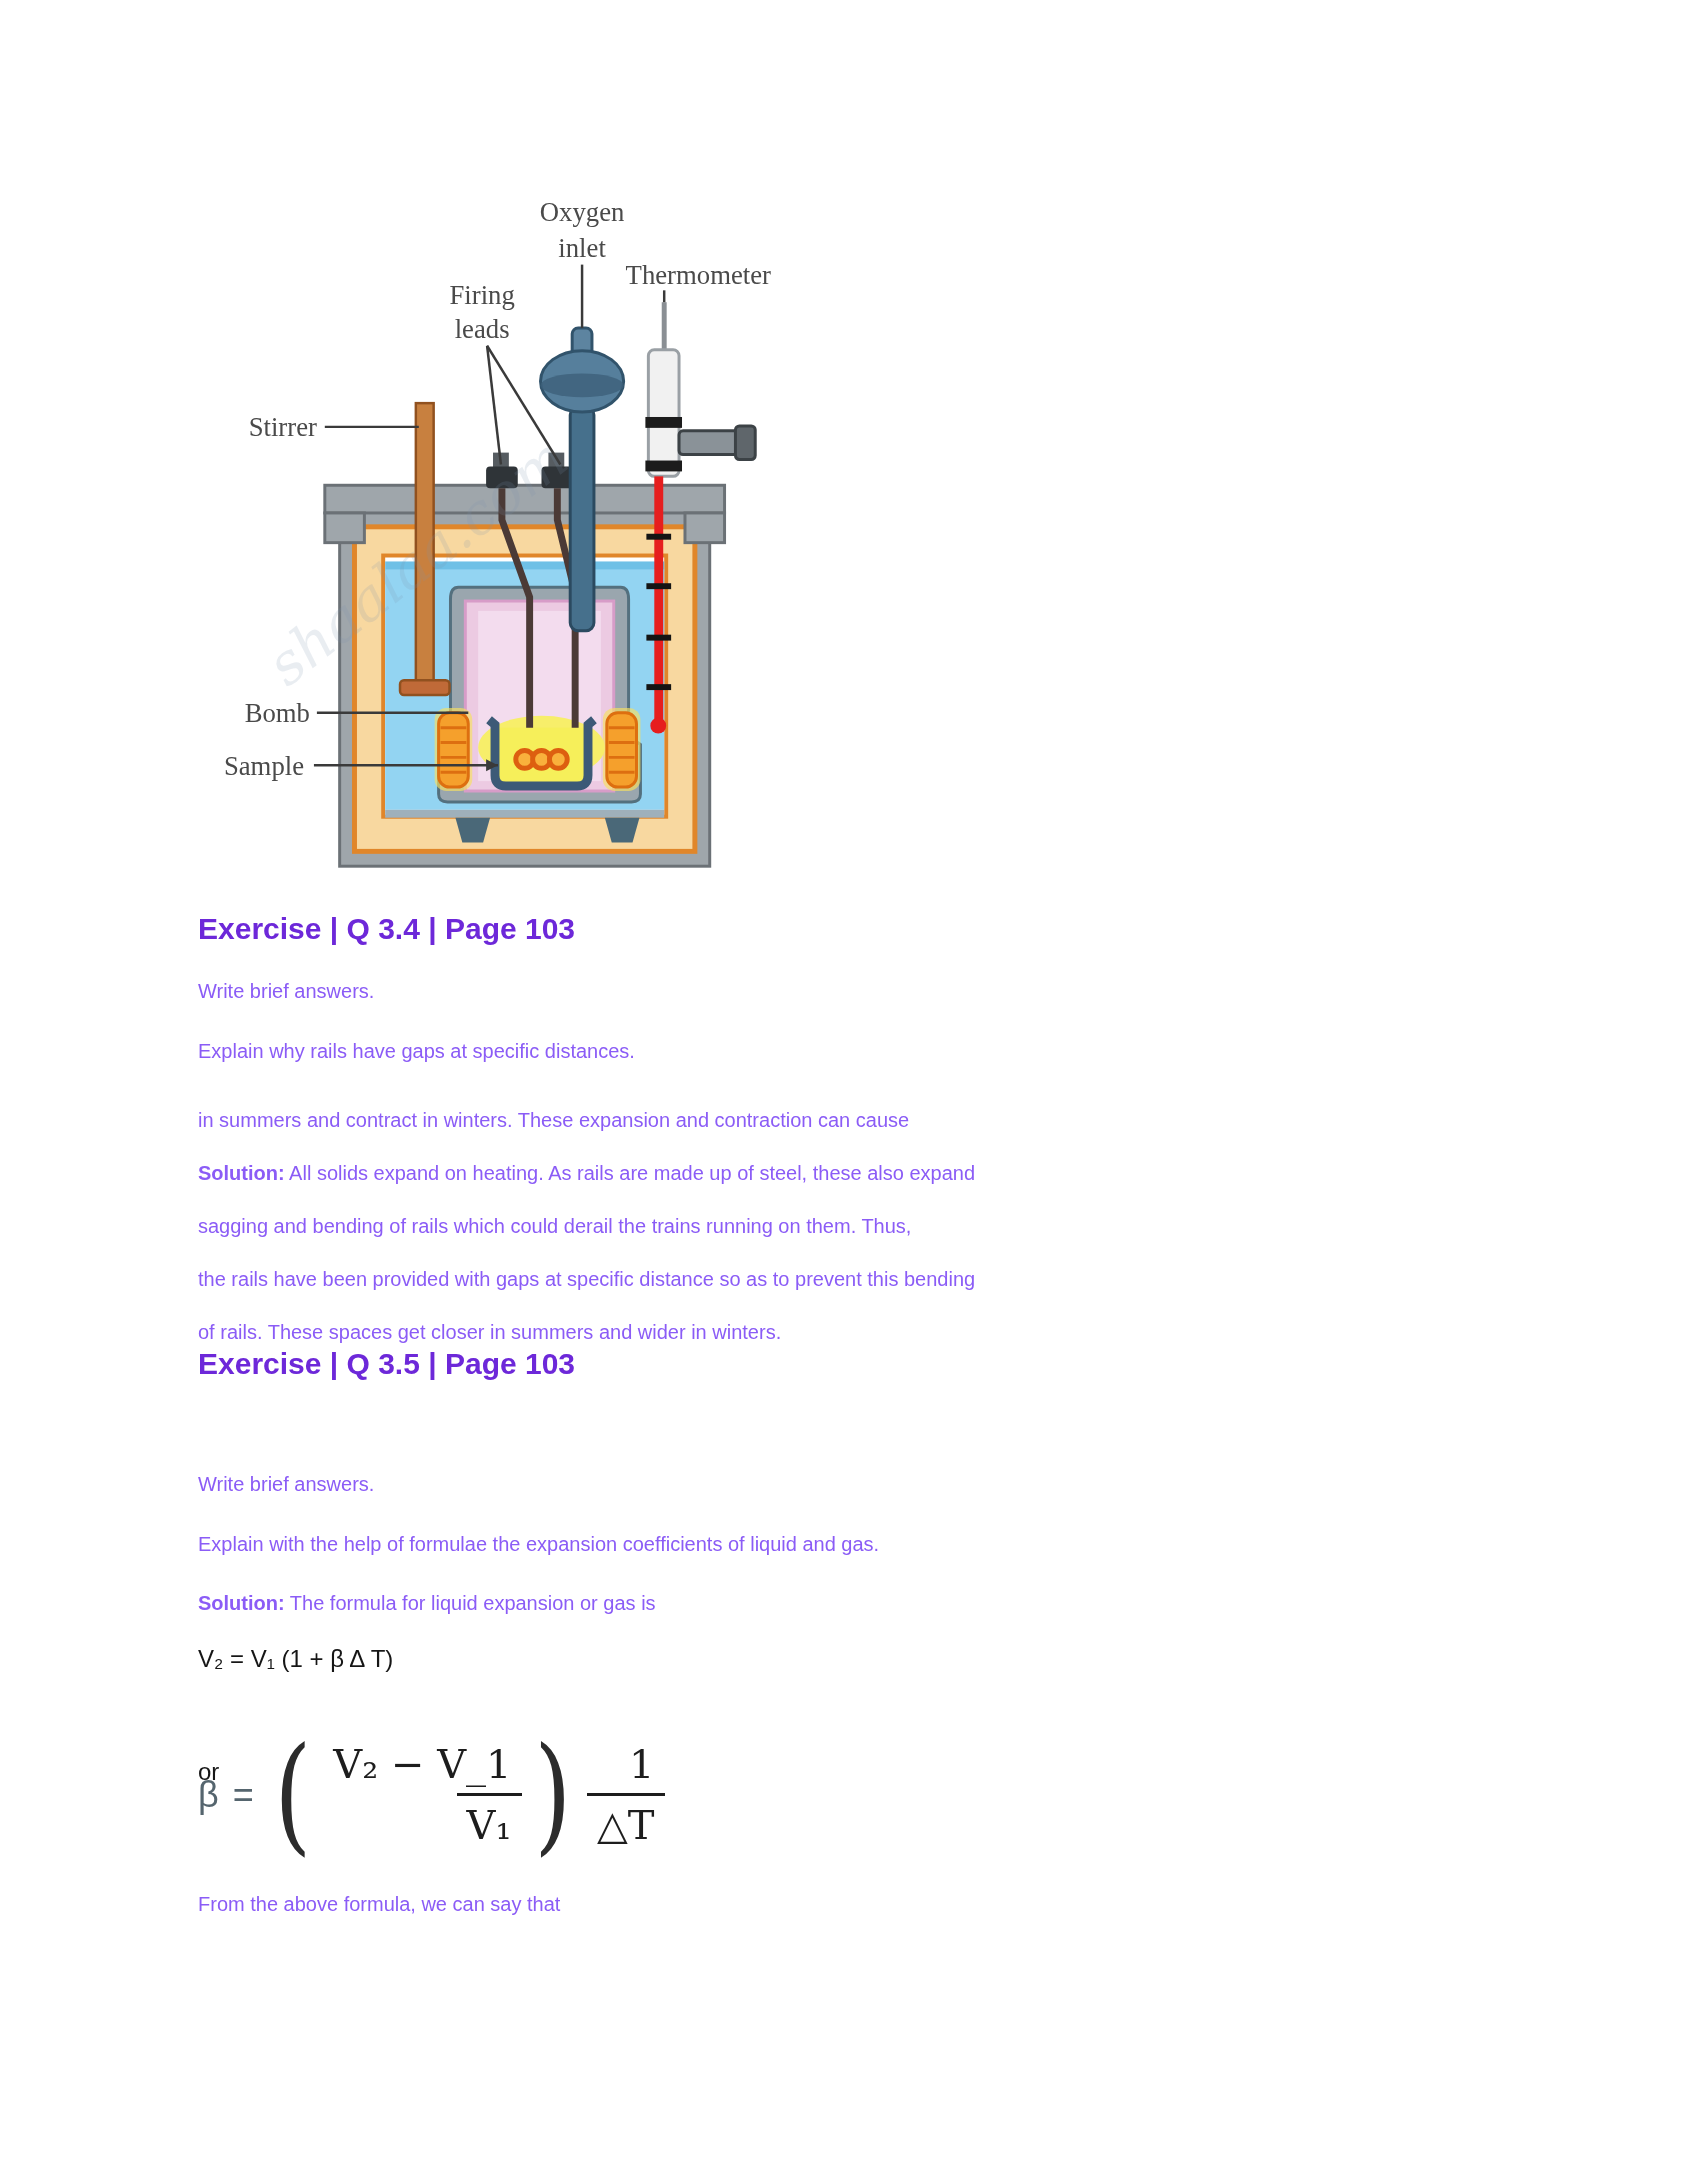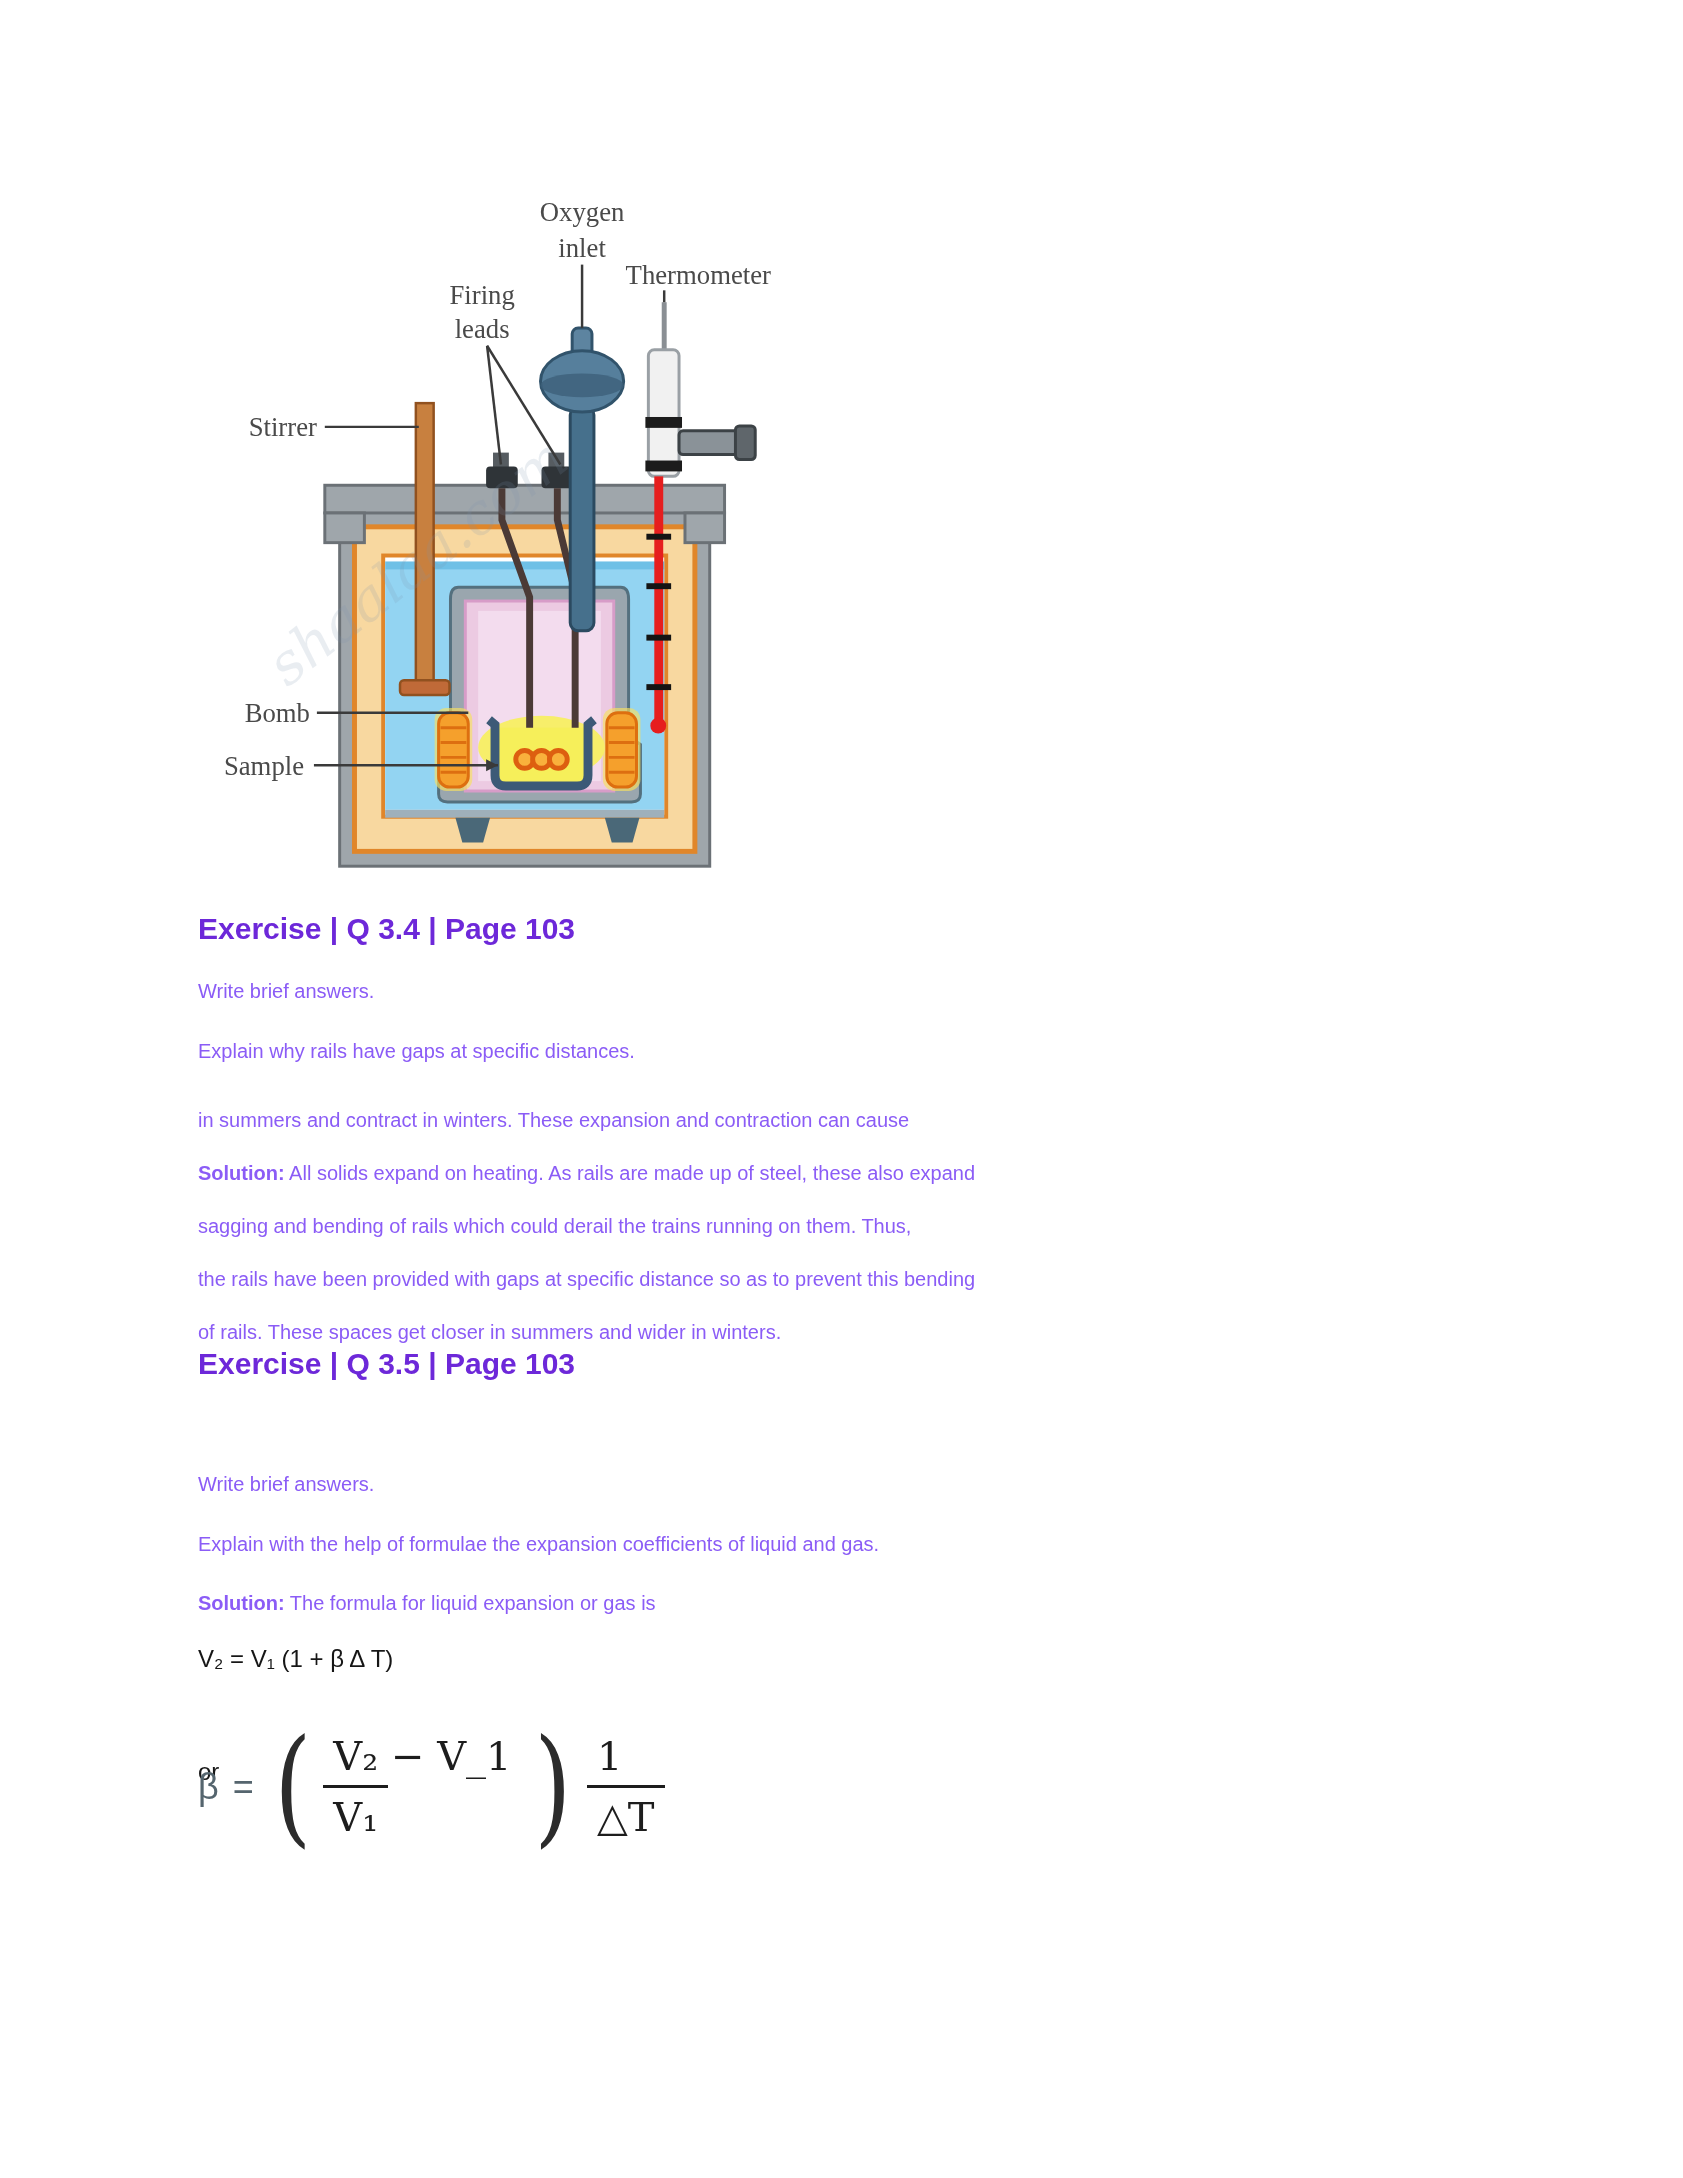--- a/index.html
+++ b/index.html
@@ -19,22 +19,22 @@
   .para .body-line{line-height:53px;}
   .bold{font-weight:bold;}
   
   .mathline{font-size:24px;line-height:40px;}
   .bigformula{position:absolute;left:198px;display:flex;align-items:center;
               font-family:"DejaVu Serif",serif;color:#1d1d1d;}
   .beta-lhs{font-family:"Liberation Sans",sans-serif;color:#55656e;font-size:36px;
             margin-right:14px;display:flex;align-items:center;gap:14px;}
   .paren{font-size:127px;font-weight:200;line-height:99px;color:#2c2c2c;
          font-family:"DejaVu Serif",serif;transform:scaleX(.75);}
-  .frac{display:inline-flex;flex-direction:column;align-items:flex-start;
-        font-size:40px;margin:8px 6px;}
+  .frac{display:inline-flex;flex-direction:column;align-items:flex-end;
+        font-size:40px;margin:16px 6px;}
   .frac .num{padding:0 10px 6px 10px;}
   .frac .den{border-top:3px solid #1d1d1d;padding:6px 10px 0 10px;}
   .frac2{margin-left:10px;}
 </style>
 </head>
 <body>
 
 <div id="page">
 
   <div id="diagram">
@@ -158,15 +158,16 @@
       <span class="num">V₂ − V_1</span>
       <span class="den">V₁</span>
     </span>
     <span class="paren">)</span>
     <span class="frac frac2">
       <span class="num">1</span>
       <span class="den">△T</span>
     </span>
   </div>
 
+  <div class="tblock body-line" style="top:1883px">From the above formula, we can say that</div>
 
 </div>
 
 
 </body></html>

